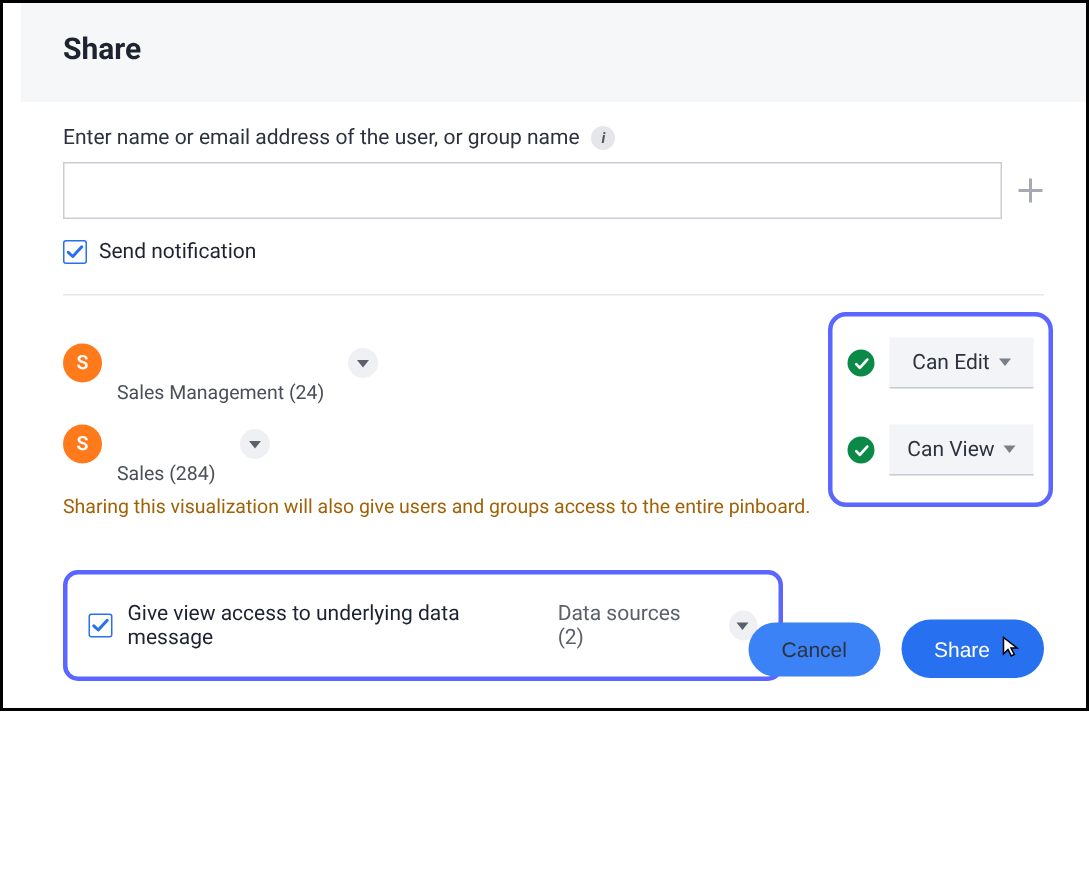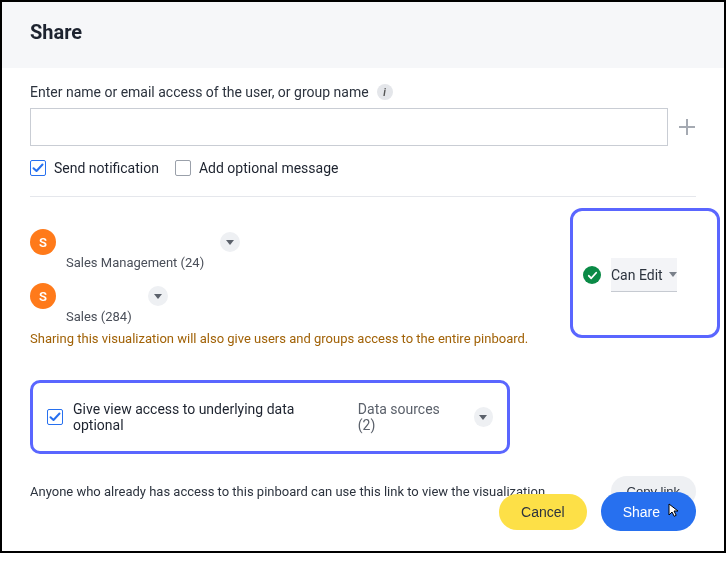--- a/index.html
+++ b/index.html
@@ -1,93 +1,87 @@
 <!DOCTYPE html>
 <html><head>
 <meta charset="utf-8">
 <style>
   * { box-sizing: border-box; margin: 0; padding: 0; }
   html, body { width: 726px; height: 585px; font-family: -apple-system, BlinkMacSystemFont, "Segoe UI", Roboto, Helvetica, Arial, sans-serif; color: #1d232f; }
-  .window { width: 726px; height: 553px; border: 2px solid #000; background: #fff; position: relative; }
+  .window { width: 726px; height: 474px; border: 2px solid #000; background: #fff; position: relative; padding-left: 12px; }
   .header { background: #f6f7f9; padding: 18px 28px 24px 28px; }
   .header h1 { font-size: 20px; font-weight: 700; }
   .body { padding: 16px 28px 0 28px; }
   .label-row { display: flex; align-items: center; gap: 8px; font-size: 14px; color: #2c333e; margin-bottom: 8px; }
   .info-icon { width: 16px; height: 16px; border-radius: 50%; background: #e4e6ea; color: #555; display: inline-flex; align-items: center; justify-content: center; font-size: 10px; font-weight: 700; font-style: italic; }
   .input-row { display: flex; align-items: center; gap: 10px; margin-bottom: 14px; }
   .text-input { flex: 1; height: 38px; border: 1px solid #c9cdd4; background: #fff; padding: 0 10px; font-size: 14px; }
   .plus-btn { width: 18px; height: 18px; position: relative; color: #a5aab2; cursor: pointer; }
   .plus-btn::before, .plus-btn::after { content: ""; position: absolute; background: currentColor; }
   .plus-btn::before { left: 8px; top: 1px; width: 2px; height: 16px; }
   .plus-btn::after  { top: 8px; left: 1px; height: 2px; width: 16px; }
-  .check-row { display: flex; align-items: center; gap: 16px; font-size: 14px; }
+  .check-row { display: flex; align-items: center; gap: 27px; font-size: 14px; }
   .cb { display: inline-flex; align-items: center; gap: 8px; cursor: pointer; }
   .box { width: 16px; height: 16px; border: 1.5px solid #9aa0aa; border-radius: 2px; display: inline-flex; align-items: center; justify-content: center; background: #fff; }
   .box.checked { border-color: #2770ef; }
   .box.checked svg { display: block; }
   .box svg { display: none; width: 12px; height: 12px; }
   .divider { height: 1px; background: #e5e7ec; margin: 20px 0 18px 0; }
   .group-row { display: flex; align-items: center; justify-content: space-between; height: 54px; }
   .group-left { display: flex; align-items: center; gap: 10px; }
   .avatar { width: 26px; height: 26px; border-radius: 50%; background: #ff7a1a; color: #fff; font-size: 13px; font-weight: 600; display: flex; align-items: center; justify-content: center; }
   .group-name { font-size: 13px; color: #4a4f59; margin-top: 40px; }
   .pill-caret { width: 20px; height: 20px; border-radius: 50%; background: #eef0f3; display: inline-flex; align-items: center; justify-content: center; margin-left: 6px; cursor: pointer; }
   .caret { width: 0; height: 0; border-left: 4px solid transparent; border-right: 4px solid transparent; border-top: 5px solid #5b616b; }
-  .perm-box { width: 150px; height: 130px; position: absolute; right: 4px; top: 206px; border: 3px solid #5a66ff; border-radius: 12px; padding: 14px 10px 10px 10px; display: flex; flex-direction: row; gap: 24px; align-items: stretch; }
+  .perm-box { width: 150px; height: 130px; position: absolute; right: 22px; top: 206px; border: 3px solid #5a66ff; border-radius: 12px; padding: 14px 10px 10px 10px; display: flex; flex-direction: column; gap: 24px; align-items: stretch; }
   .perm-item { display: flex; align-items: center; gap: 10px; }
   .check-circle { width: 18px; height: 18px; border-radius: 50%; background: #0a8a46; display: inline-flex; align-items: center; justify-content: center; flex: none; }
   .check-circle svg { width: 11px; height: 11px; }
   .perm-select { flex: 1; height: 34px; background: #f3f4f7; border: none; border-bottom: 1px solid #c6cad1; display: flex; align-items: center; justify-content: center; gap: 6px; font-size: 14px; color: #2c333e; cursor: pointer; }
   .perm-select .caret { border-top-color: #7a808a; }
   .note { font-size: 13px; color: #a16207; margin-top: 8px; }
   .ds-box { margin-top: 34px; border: 3px solid #5a66ff; border-radius: 10px; padding: 18px 14px; display: flex; align-items: center; gap: 10px; width: 480px; }
   .ds-label { font-size: 14px; color: #1d232f; }
   .ds-count { font-size: 14px; color: #5b616b; margin-left: 8px; }
   .link-row { display: flex; align-items: center; justify-content: space-between; margin-top: 22px; }
   .link-text { font-size: 13px; color: #2c333e; }
   .copy-btn { background: #eef0f3; border: none; border-radius: 18px; padding: 8px 16px; font-size: 13px; color: #2c333e; cursor: pointer; }
   .footer { position: absolute; right: 28px; bottom: 20px; display: flex; gap: 14px; align-items: center; }
   .btn { border: none; border-radius: 20px; padding: 10px 22px; font-size: 14px; cursor: pointer; }
-  .btn-cancel { background: #fde047; color: #2c333e; }
+  .btn-cancel { background: #3b82f6; color: #2c333e; }
   .btn-primary { background: #2770ef; color: #fff; display: inline-flex; align-items: center; gap: 6px; padding-right: 14px; }
   .cursor-icon svg { width: 16px; height: 16px; }
 </style>
 </head>
 <body>
 
 <div class="window">
   <div class="header">
     <h1>Share</h1>
   </div>
 
   <div class="body">
     <div class="label-row">
-      <span>Enter name or email access of the user, or group name</span>
+      <span>Enter name or email address of the user, or group name</span>
       <span class="info-icon">i</span>
     </div>
 
     <div class="input-row">
       <input class="text-input" type="text" value="" style="">
       <span class="plus-btn"></span>
     </div>
 
     <div class="check-row">
       <label class="cb">
         <span class="box checked">
           <svg viewBox="0 0 12 12">
               <polyline points="1.5 6.2 4.5 9 10.5 2.5" fill="none" stroke="#2770ef" stroke-width="2" stroke-linecap="round" stroke-linejoin="round"></polyline>
             </svg>
         </span>
         <span>Send notification</span>
-      </label>
-      <label class="cb">
-        <span class="box">
-          
-        </span>
-        <span>Add optional message</span>
       </label>
     </div>
 
     <div class="divider"></div>
 
     <div class="group-row">
       <div class="group-left">
         <span class="avatar">S</span>
         <span class="group-name">Sales Management (24)</span>
         <span class="pill-caret">
@@ -109,42 +103,49 @@
     <div class="note">Sharing this visualization will also give users and groups access to the entire pinboard.</div>
 
     <div class="ds-box">
       <label class="cb">
         <span class="box checked">
           <svg viewBox="0 0 12 12">
               <polyline points="1.5 6.2 4.5 9 10.5 2.5" fill="none" stroke="#2770ef" stroke-width="2" stroke-linecap="round" stroke-linejoin="round"></polyline>
             </svg>
         </span>
       </label>
-      <span class="ds-label">Give view access to underlying data optional</span>
+      <span class="ds-label">Give view access to underlying data message</span>
       <span class="ds-count">Data sources (2)</span>
       <span class="pill-caret">
           <span class="caret"></span>
         </span>
     </div>
 
-    <div class="link-row">
-      <span class="link-text">Anyone who already has access to this pinboard can use this link to view the visualization</span>
-      <button class="copy-btn">Copy link</button>
-    </div>
   </div>
 
   <div class="perm-box">
     <div class="perm-item">
       <span class="check-circle">
         <svg viewBox="0 0 12 12">
             <polyline points="2 6.3 4.6 9 10 3" fill="none" stroke="#fff" stroke-width="2" stroke-linecap="round" stroke-linejoin="round"></polyline>
           </svg>
       </span>
       <div class="perm-select">
         <span>Can Edit</span>
+        <span class="caret"></span>
+      </div>
+    </div>
+    <div class="perm-item">
+      <span class="check-circle">
+        <svg viewBox="0 0 12 12">
+            <polyline points="2 6.3 4.6 9 10 3" fill="none" stroke="#fff" stroke-width="2" stroke-linecap="round" stroke-linejoin="round"></polyline>
+          </svg>
+      </span>
+      <div class="perm-select">
+        <span>Can View</span>
         <span class="caret"></span>
       </div>
     </div>
   </div>
 
   <div class="footer">
     <button class="btn btn-cancel">Cancel</button>
     <button class="btn btn-primary">
       <span>Share</span>
       <span class="cursor-icon">

